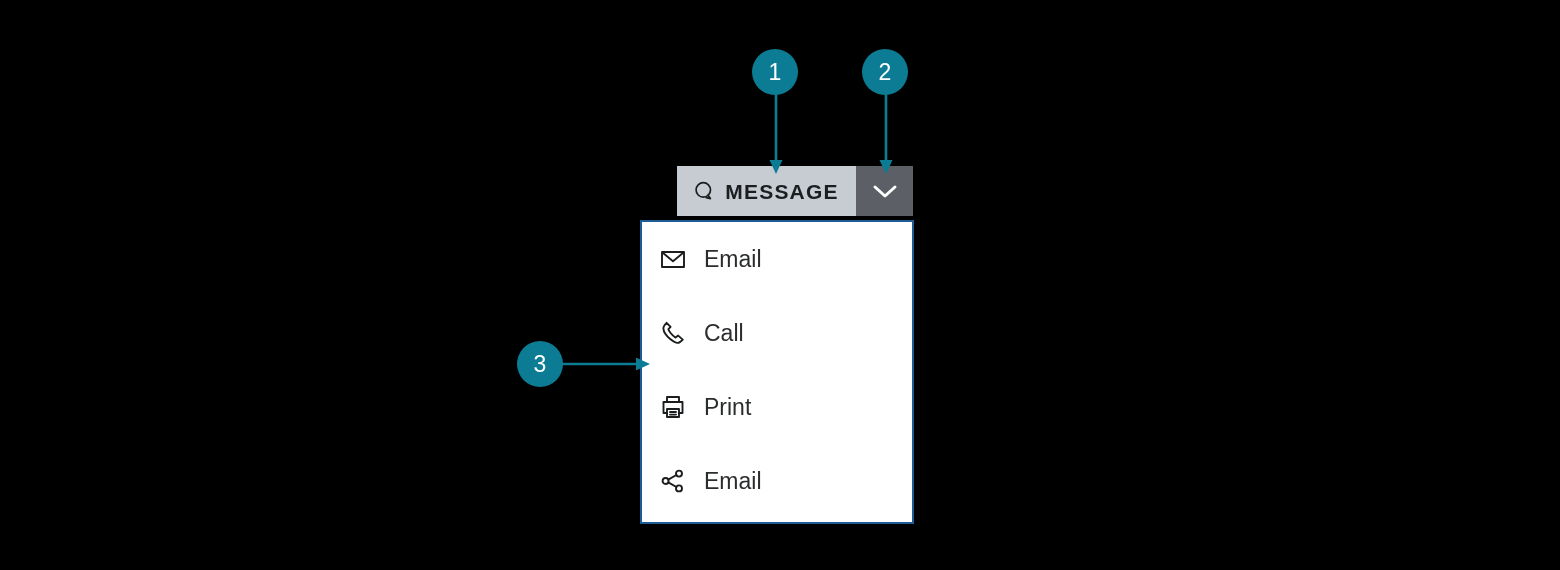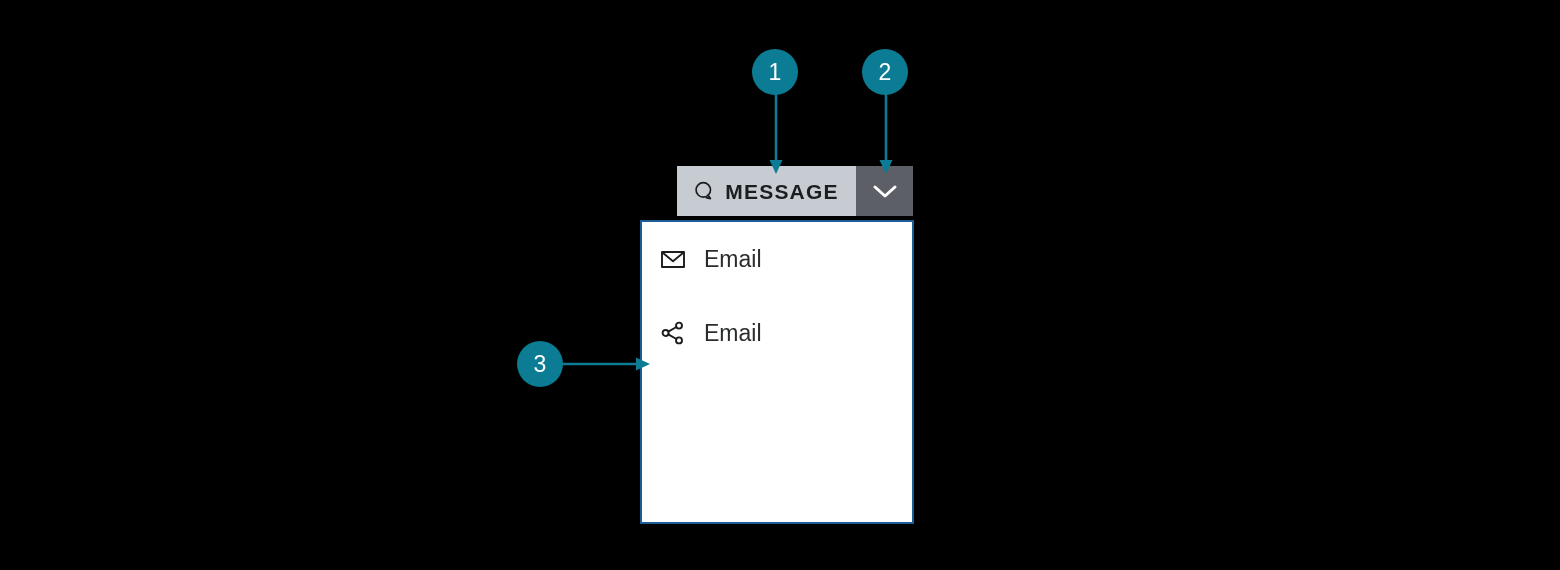--- a/index.html
+++ b/index.html
@@ -192,21 +192,44 @@
       <li class="menu-item">
         <span class="mi-icon">
           <svg viewBox="0 0 26 26" width="26" height="26" fill="none" stroke="#1b1d1f" stroke-width="1.9" stroke-linecap="round" stroke-linejoin="round">
             <rect x="2" y="6" width="22" height="15"></rect>
             <path d="M2.8 6.8 L13 15.2 L23.2 6.8"></path>
           </svg>
         </span>
         <span class="mi-label">Email</span>
       </li>
 
-
+      <li class="menu-item">
+        <span class="mi-icon">
+          <svg viewBox="0 0 26 26" width="26" height="26" fill="none" stroke="#1b1d1f" stroke-width="1.9" stroke-linecap="round" stroke-linejoin="round">
+            <path d="M6.6 2.8 C5 4.4 3.2 6.4 3.4 8.6 C3.7 12.2 7 16.4 10.2 19
+                     C12.8 21.1 15.4 22.8 17.6 22.9 C19.4 23 21.3 21.2 22.8 19.6
+                     L18.2 15.6 L15.6 17.6 C14.2 16.8 12 14.8 10.6 13
+                     C9.4 11.4 8.6 10 8.4 9.2 L10.6 6.9 Z"></path>
+          </svg>
+        </span>
+        <span class="mi-label">Call</span>
+      </li>
+
+      <li class="menu-item">
+        <span class="mi-icon">
+          <svg viewBox="0 0 26 26" width="26" height="26" fill="none" stroke="#1b1d1f" stroke-width="1.9" stroke-linecap="round" stroke-linejoin="round">
+            <path d="M7 8 V3 H19 V8"></path>
+            <path d="M7 19 H3.5 V8 H22.5 V19 H19"></path>
+            <rect x="7" y="15" width="12" height="8"></rect>
+            <path d="M10 18 H16"></path>
+            <path d="M10 20.6 H16"></path>
+          </svg>
+        </span>
+        <span class="mi-label">Print</span>
+      </li>
 
       <li class="menu-item">
         <span class="mi-icon">
           <svg viewBox="0 0 26 26" width="26" height="26" fill="none" stroke="#1b1d1f" stroke-width="1.9" stroke-linecap="round" stroke-linejoin="round">
             <circle cx="19" cy="5.6" r="3"></circle>
             <circle cx="19" cy="20.4" r="3"></circle>
             <circle cx="5.6" cy="13" r="3"></circle>
             <path d="M8.3 11.6 L16.4 7"></path>
             <path d="M8.3 14.4 L16.4 19"></path>
           </svg>

